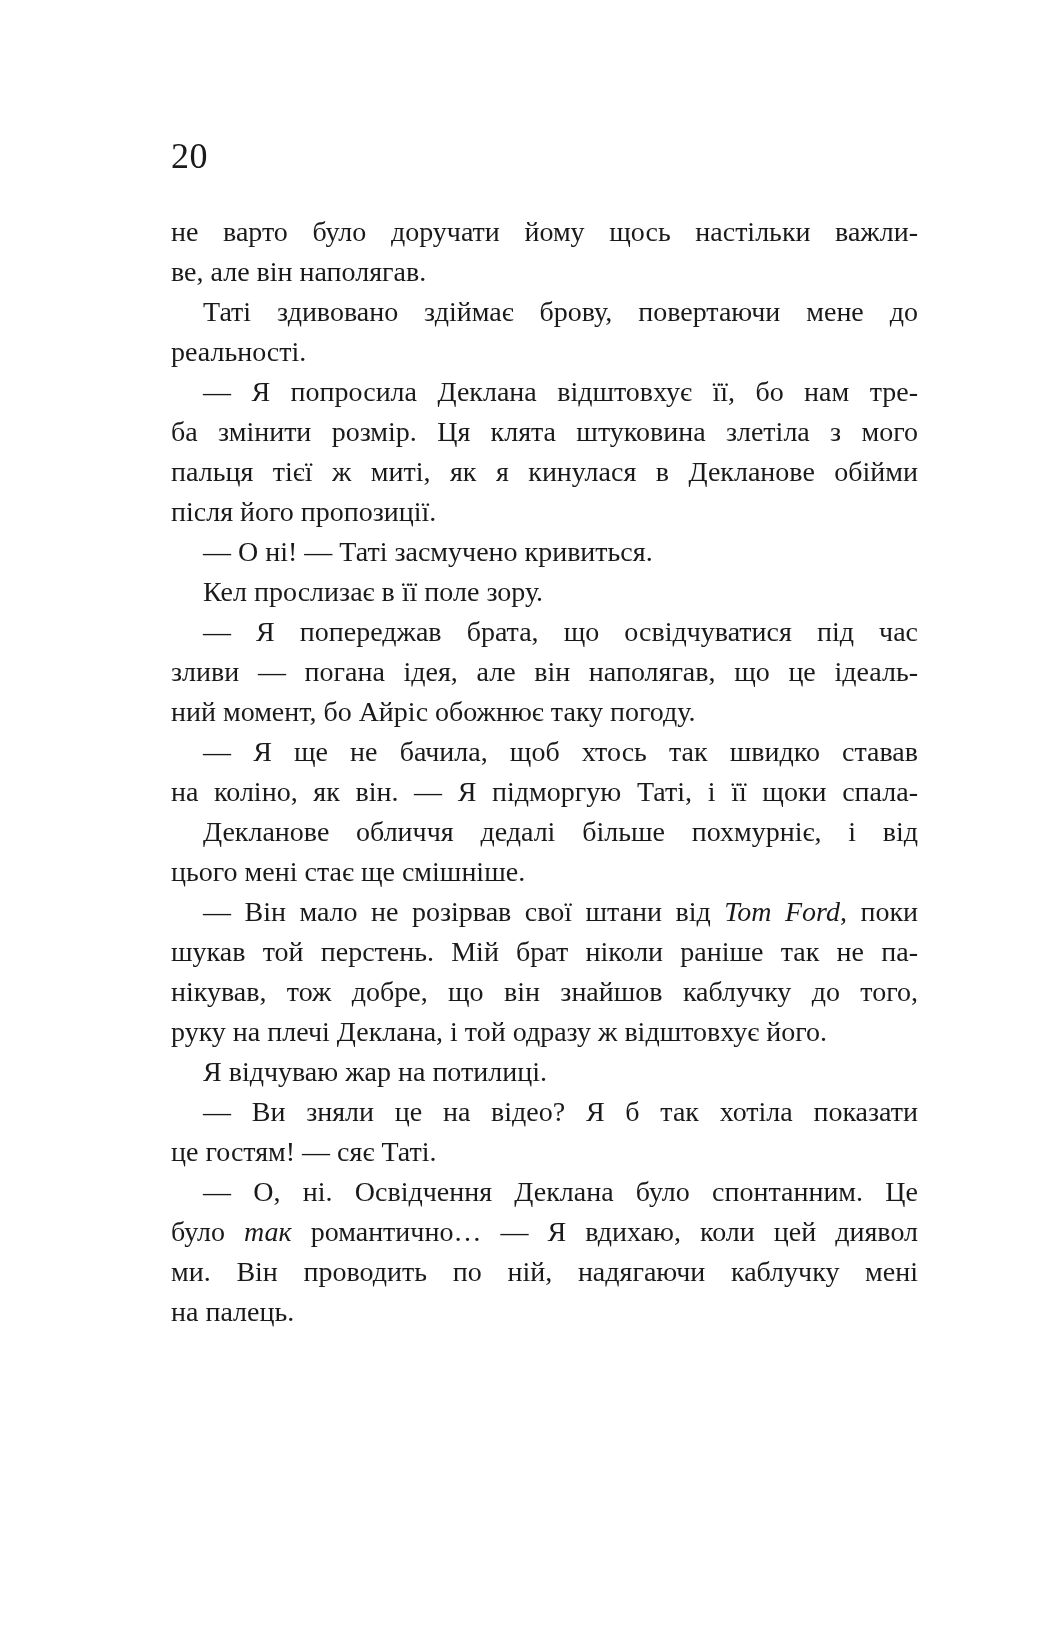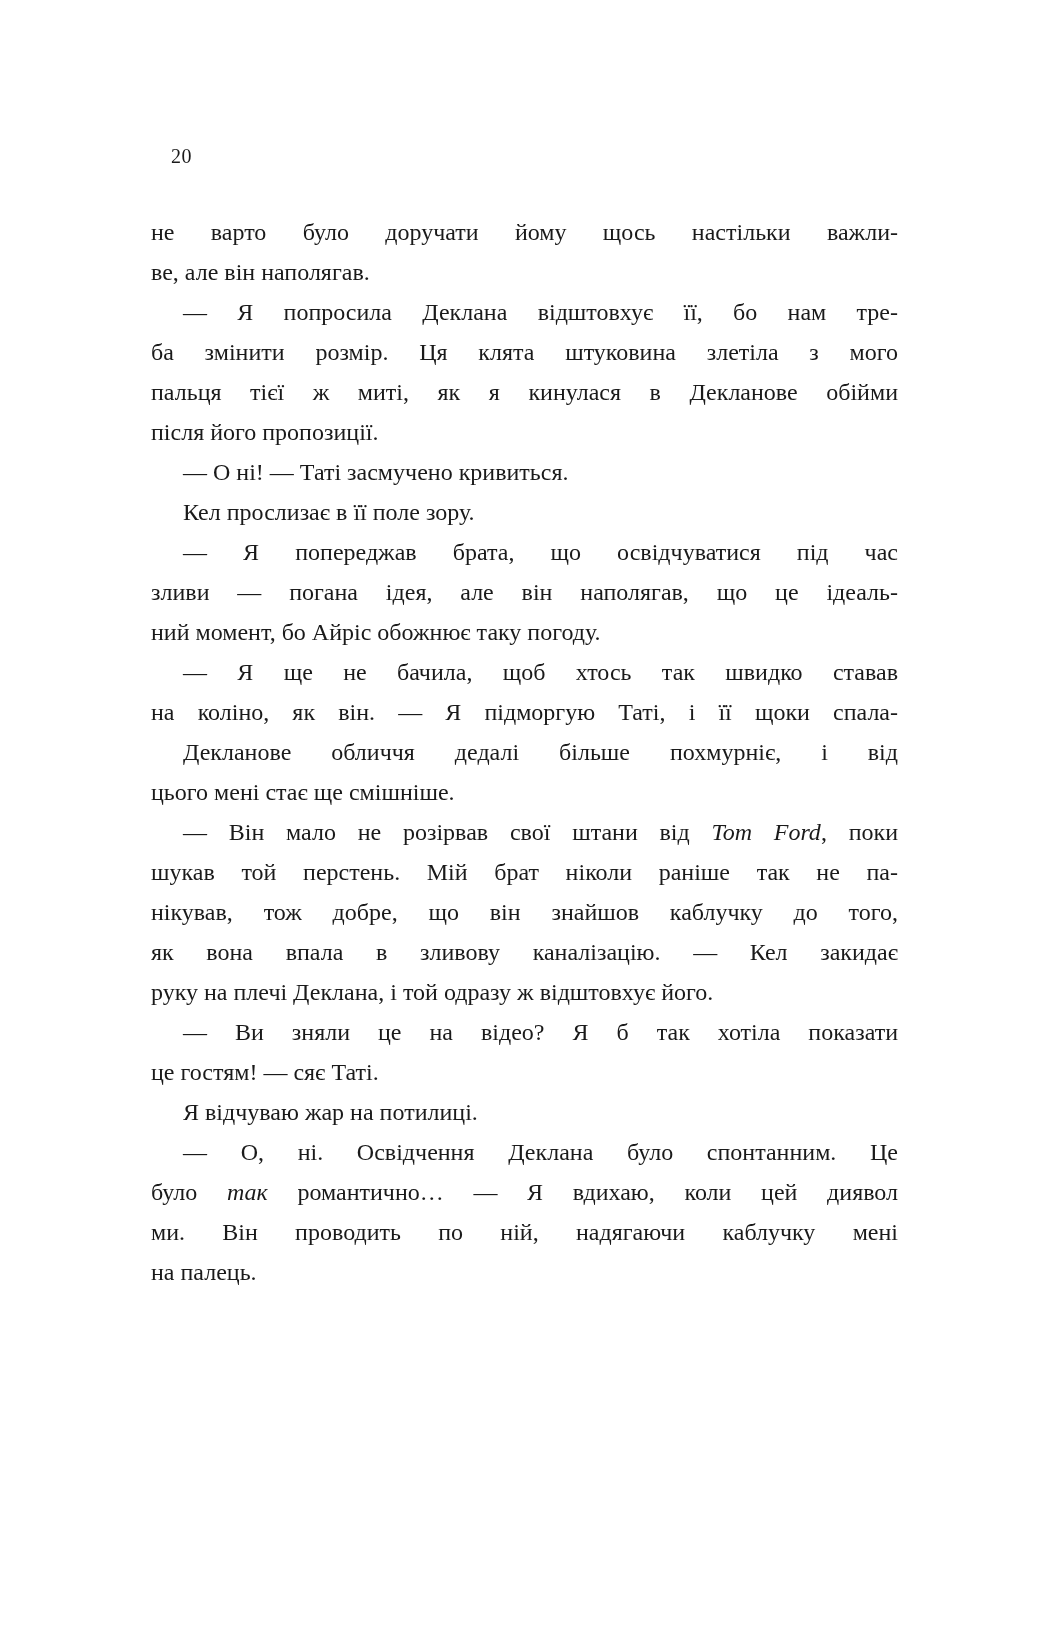--- a/index.html
+++ b/index.html
@@ -16,30 +16,30 @@
     color: #1a1a1a;
   }
   .page {
     position: absolute;
     inset: 0;
   }
   .page-number {
     position: absolute;
     left: 171px;
     top: 141px;
-    font-size: 20px;
+    font-size: 36px;
     line-height: 30px;
     letter-spacing: 0.5px;
   }
   .text-block {
     position: absolute;
-    left: 151px;
+    left: 171px;
     top: 212px;
     width: 747px;
-    font-size: 24px;
+    font-size: 28px;
     line-height: 40px;
   }
   .paragraph {
     margin: 0;
     padding: 0;
   }
   .line {
     height: 40px;
     white-space: normal;
   }
@@ -59,20 +59,24 @@
 
 <div class="page">
   <div class="page-number">20</div>
 
   <div class="text-block">
       <div class="paragraph">
         <div class="line j">не варто було доручати йому щось настільки важли-</div>
         <div class="line">ве, але він наполягав.</div>
       </div>
       <div class="paragraph">
+        <div class="line j ind">Таті здивовано здіймає брову, повертаючи мене до</div>
+        <div class="line">реальності.</div>
+      </div>
+      <div class="paragraph">
         <div class="line j ind">— Я попросила Деклана відштовхує її, бо нам тре-</div>
         <div class="line j">ба змінити розмір. Ця клята штуковина злетіла з мого</div>
         <div class="line j">пальця тієї ж миті, як я кинулася в Декланове обійми</div>
         <div class="line">після його пропозиції.</div>
       </div>
       <div class="paragraph">
         <div class="line ind">— О ні! — Таті засмучено кривиться.</div>
       </div>
       <div class="paragraph">
         <div class="line ind">Кел прослизає в її поле зору.</div>
@@ -87,29 +91,28 @@
         <div class="line j">на коліно, як він. — Я підморгую Таті, і її щоки спала-</div>
       </div>
       <div class="paragraph">
         <div class="line j ind">Декланове обличчя дедалі більше похмурніє, і від</div>
         <div class="line">цього мені стає ще смішніше.</div>
       </div>
       <div class="paragraph">
         <div class="line j ind">— Він мало не розірвав свої штани від <em>Tom Ford</em>, поки</div>
         <div class="line j">шукав той перстень. Мій брат ніколи раніше так не па-</div>
         <div class="line j">нікував, тож добре, що він знайшов каблучку до того,</div>
-        <div class="line j">як вона впала в зливову каналізацію. — Кел закидає</div>
         <div class="line">руку на плечі Деклана, і той одразу ж відштовхує його.</div>
+      </div>
+      <div class="paragraph">
+        <div class="line ind">Я відчуваю жар на потилиці.</div>
       </div>
       <div class="paragraph">
         <div class="line j ind">— Ви зняли це на відео? Я б так хотіла показати</div>
         <div class="line">це гостям! — сяє Таті.</div>
-      </div>
-      <div class="paragraph">
-        <div class="line ind">Я відчуваю жар на потилиці.</div>
       </div>
       <div class="paragraph">
         <div class="line j ind">— О, ні. Освідчення Деклана було спонтанним. Це</div>
         <div class="line j">було <em>так</em> романтично… — Я вдихаю, коли цей диявол</div>
         <div class="line j">ми. Він проводить по ній, надягаючи каблучку мені</div>
         <div class="line">на палець.</div>
       </div>
     </div>
 </div>
 

